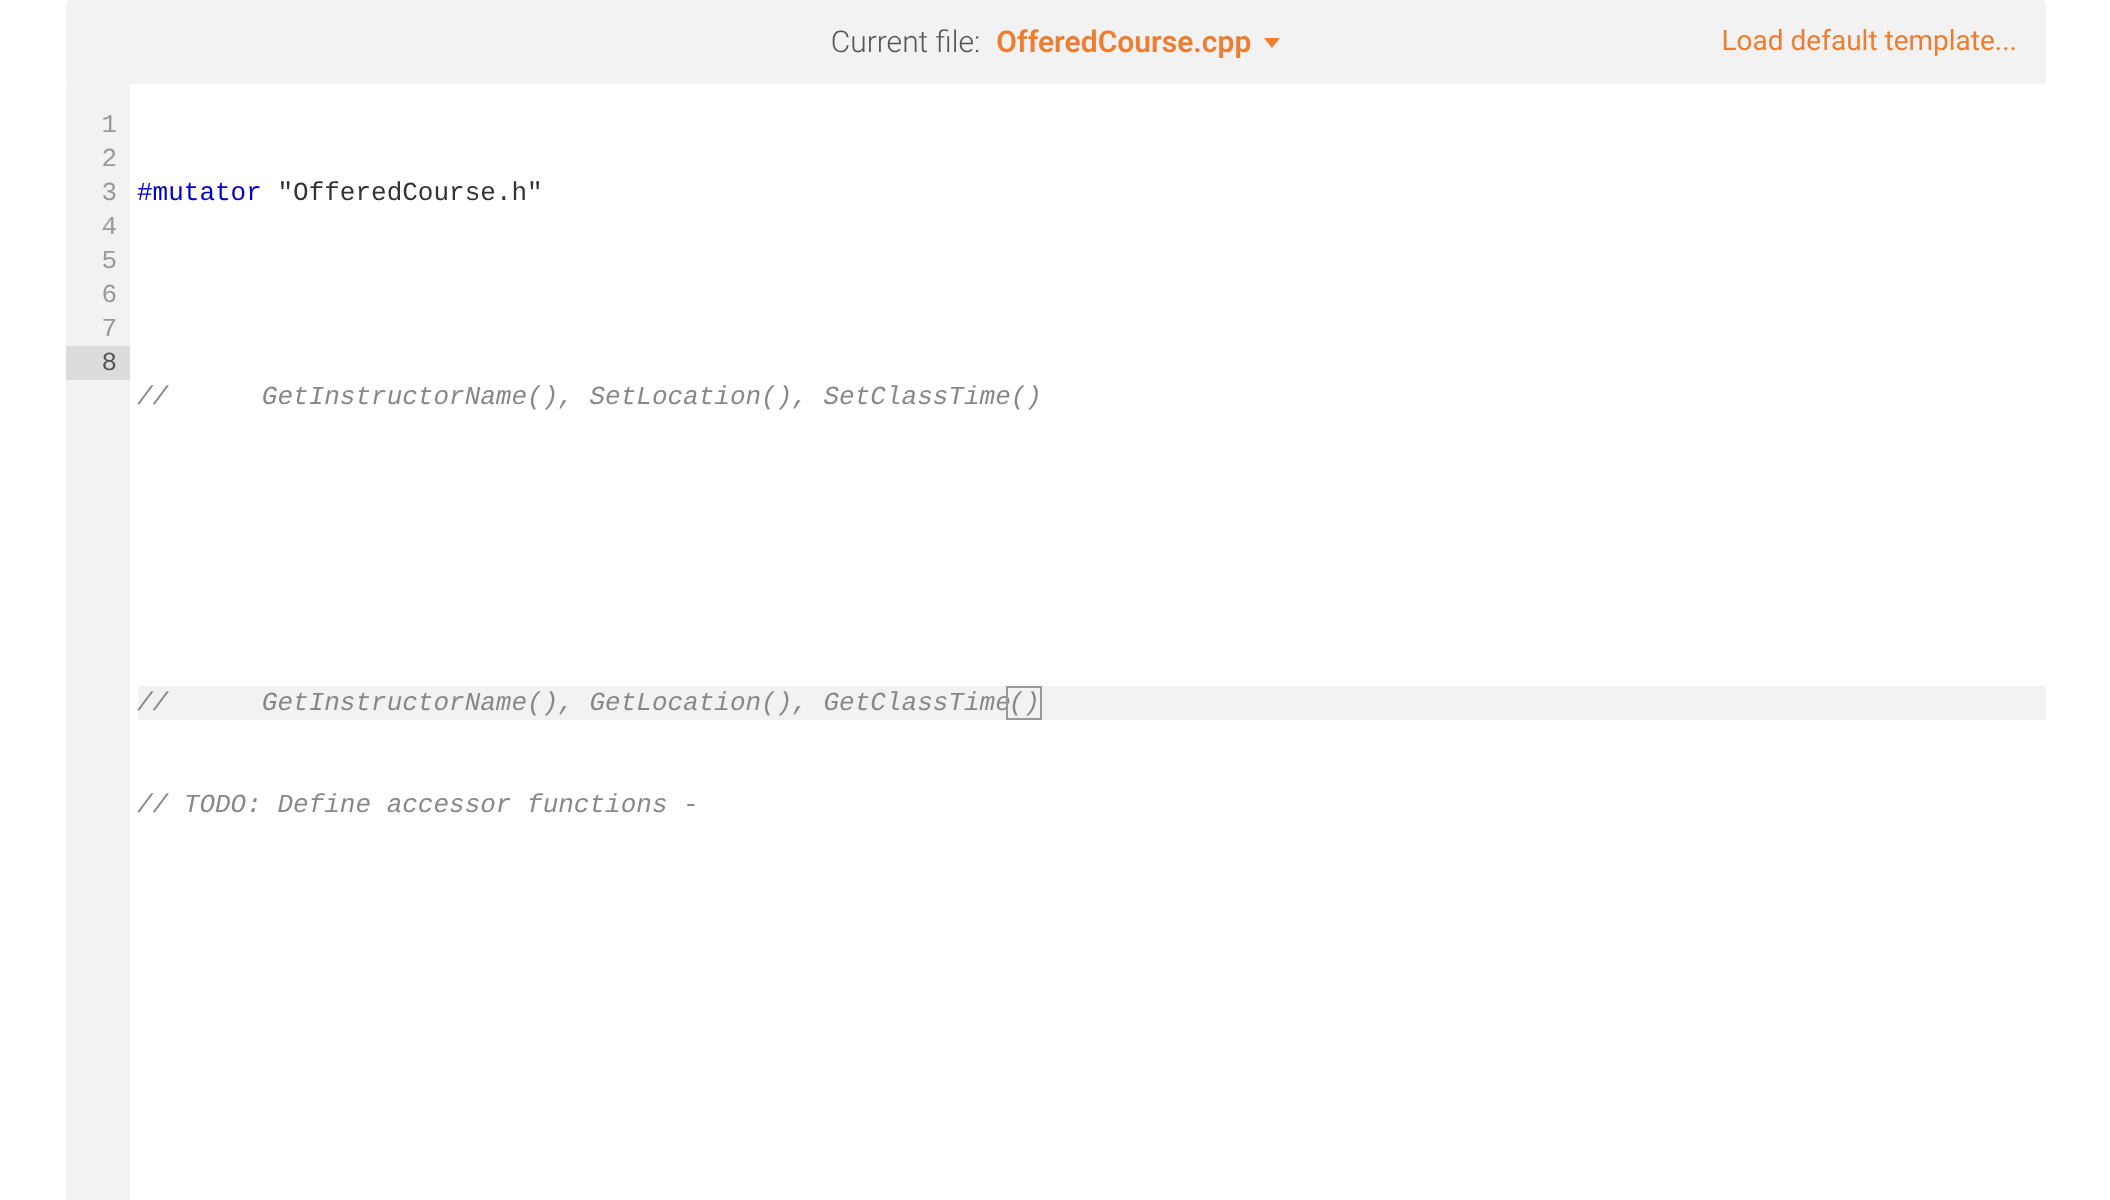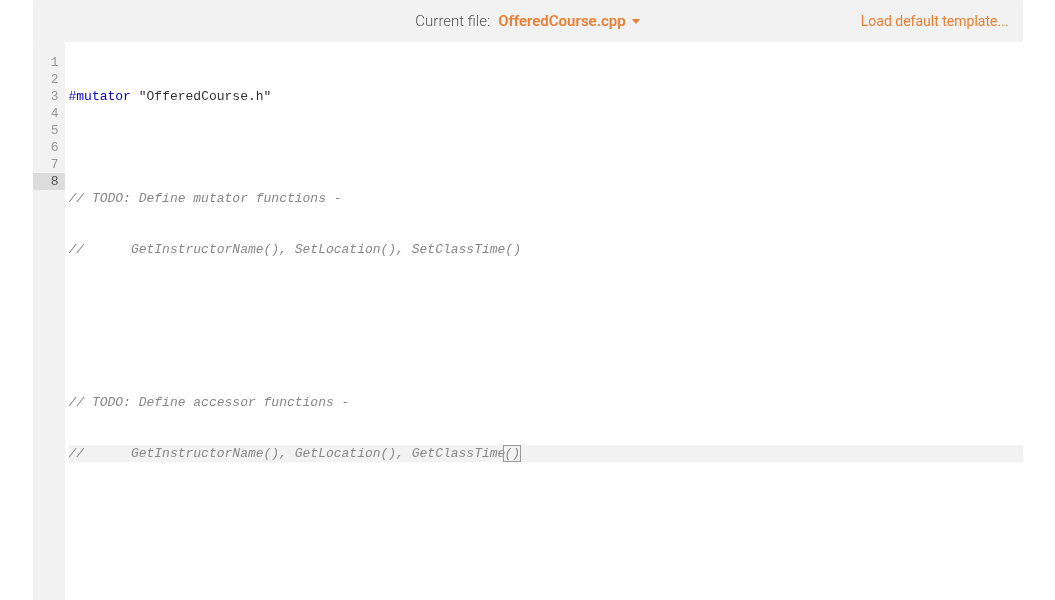--- a/index.html
+++ b/index.html
@@ -140,22 +140,21 @@
       <div class="gutter-line">3</div>
       <div class="gutter-line">4</div>
       <div class="gutter-line">5</div>
       <div class="gutter-line">6</div>
       <div class="gutter-line">7</div>
       <div class="gutter-line current">8</div>
     </div>
     <div class="code-area">
       <div class="code-line"><span class="tok-keyword">#mutator</span><span class="tok-string"> "OfferedCourse.h"</span></div>
       <div class="code-line"></div>
-      <div class="code-line"><span class="tok-comment">// TODO: Define mutator functions -</span></div>
       <div class="code-line"><span class="tok-comment">//      GetInstructorName(), SetLocation(), SetClassTime()</span></div>
       <div class="code-line"></div>
       <div class="code-line"></div>
+      <div class="code-line current"><span class="tok-comment">//      GetInstructorName(), GetLocation(), GetClassTime</span><span class="tok-comment cursor-box">()</span></div>
       <div class="code-line"><span class="tok-comment">// TODO: Define accessor functions -</span></div>
-      <div class="code-line current"><span class="tok-comment">//      GetInstructorName(), GetLocation(), GetClassTime</span><span class="tok-comment cursor-box">()</span></div>
     </div>
   </div>
 
 </div>
 
 </body></html>

